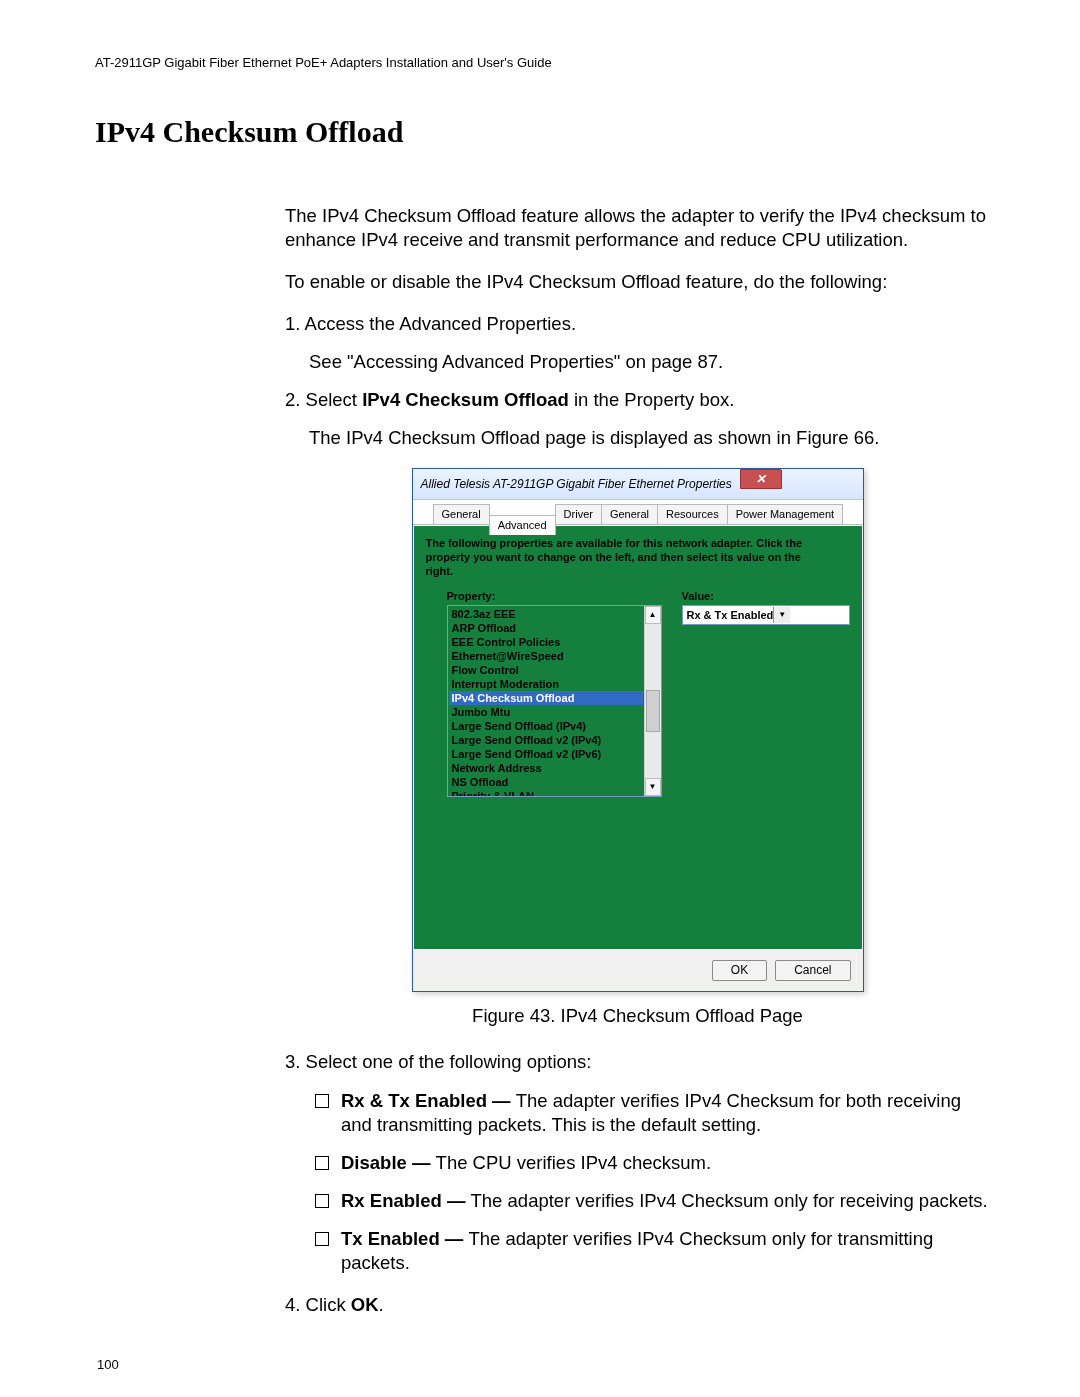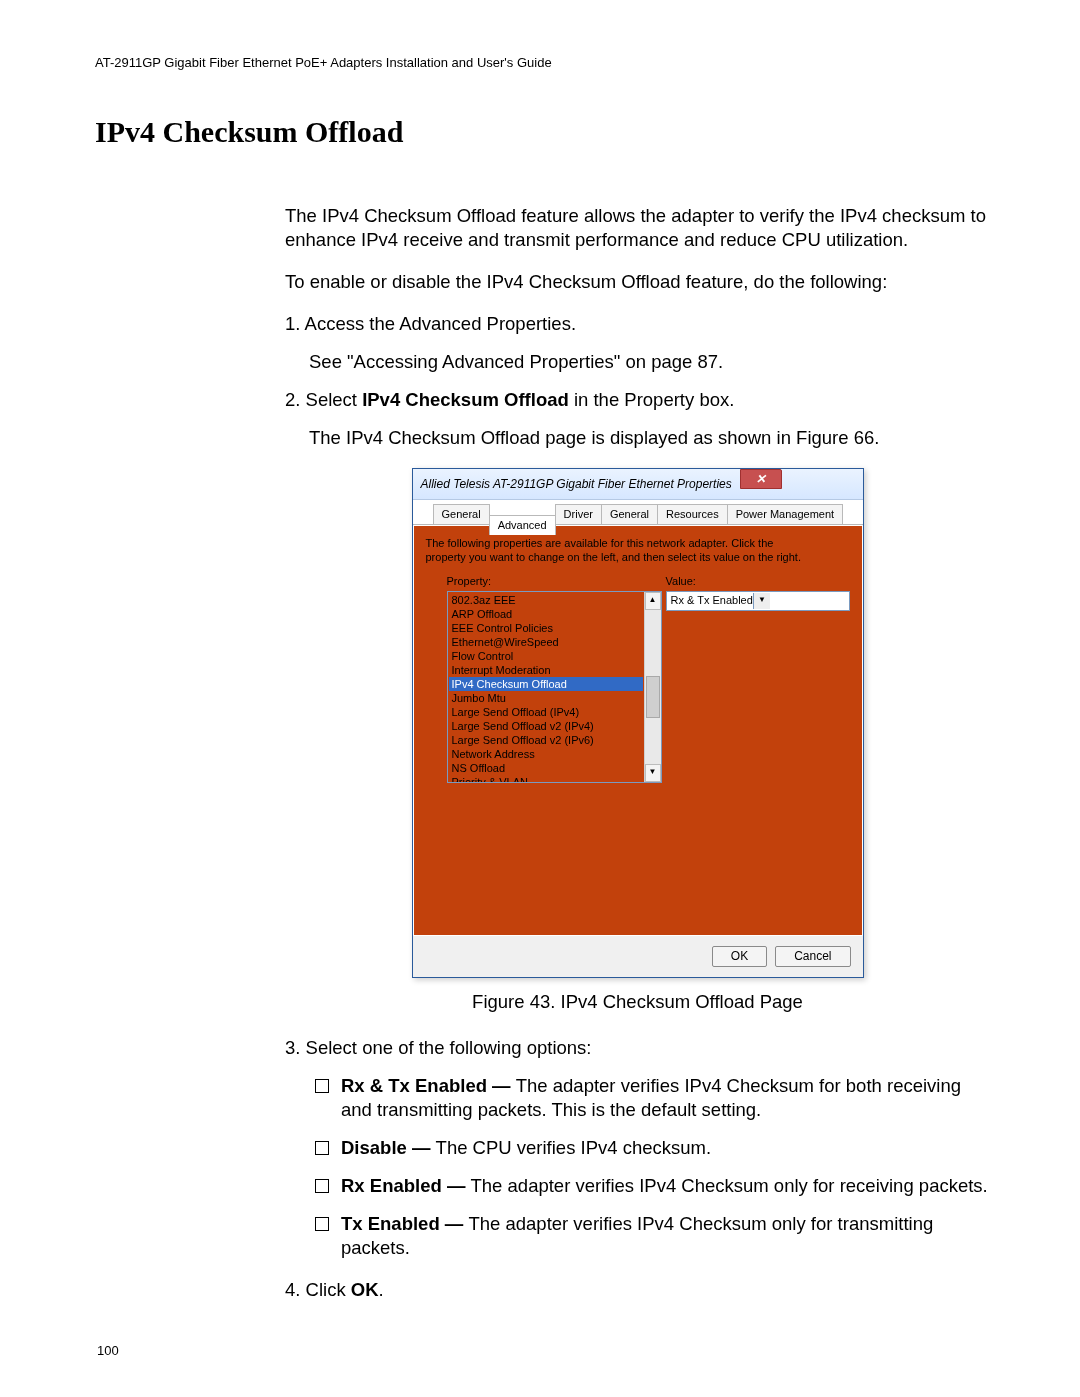--- a/index.html
+++ b/index.html
@@ -79,26 +79,27 @@
     border-bottom:1px solid #b9b9b9;
     font-size:11px;
     padding-left:20px; padding-top:4px;
   }
   .tab{
     padding:2px 8px; border:1px solid #b9b9b9; border-bottom:none;
     background:#f4f4f4; margin-right:-1px;
   }
   .tab.active{ background:#fff; position:relative; top:11px; }
   .tab-body{
-    background:#c2410c; padding:10px 12px 12px 12px;
+    background:#15803d; padding:10px 12px 12px 12px;
     border:1px solid #fff;
+    font-weight:bold;
   }
   .hint{ font-size:11px; margin-bottom:10px; line-height:1.3; width:380px;}
   .cols{display:flex;}
-  .lcol{width:215px; margin-right:4px;padding-left:21px;}
+  .lcol{width:215px; margin-right:20px;padding-left:21px;}
   .rcol{flex:1;}
   .lbl{font-size:11px; margin-bottom:2px; display:block;}
   .listbox{
     border:1px solid #7a9ac0; height:190px; overflow:hidden;
     display:flex;
   }
   .listbox-inner{flex:1; padding:1px;}
   .lb-item{padding:0 3px; font-size:11px; line-height:14px; white-space:nowrap;}
   .lb-item.selected{background:#316ac5;color:#fff;}
   .scrollbar{

